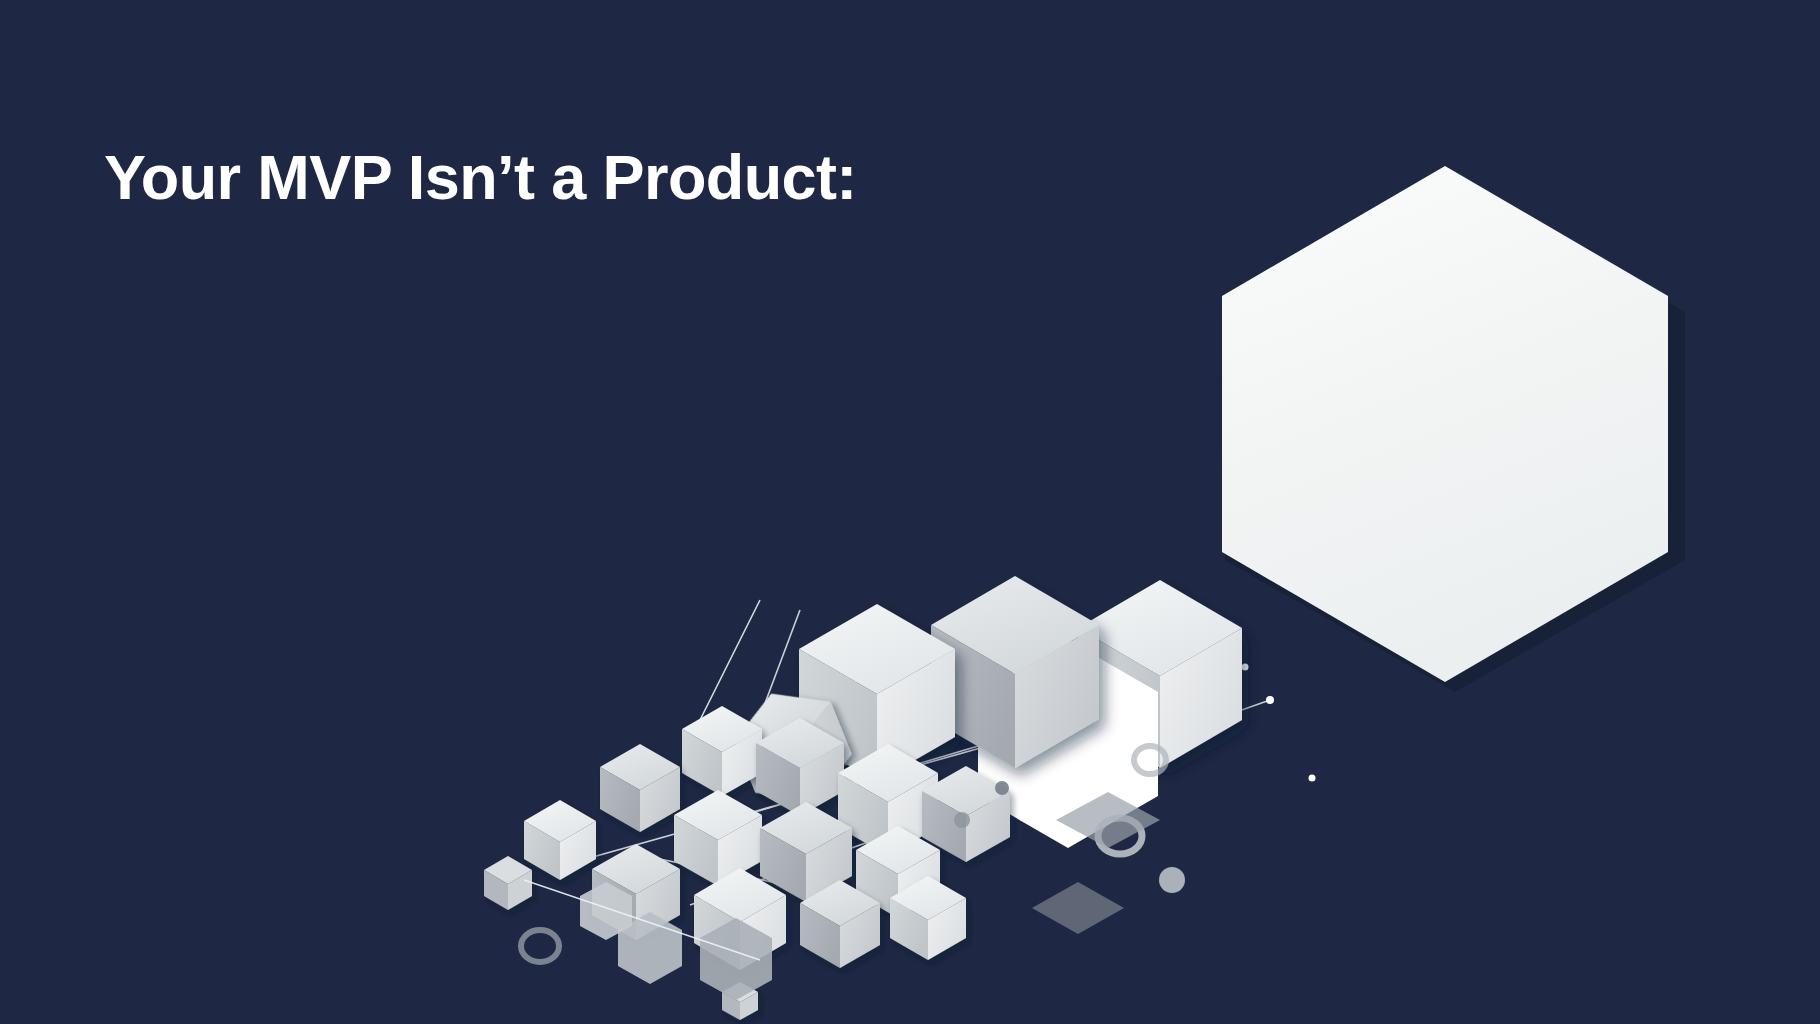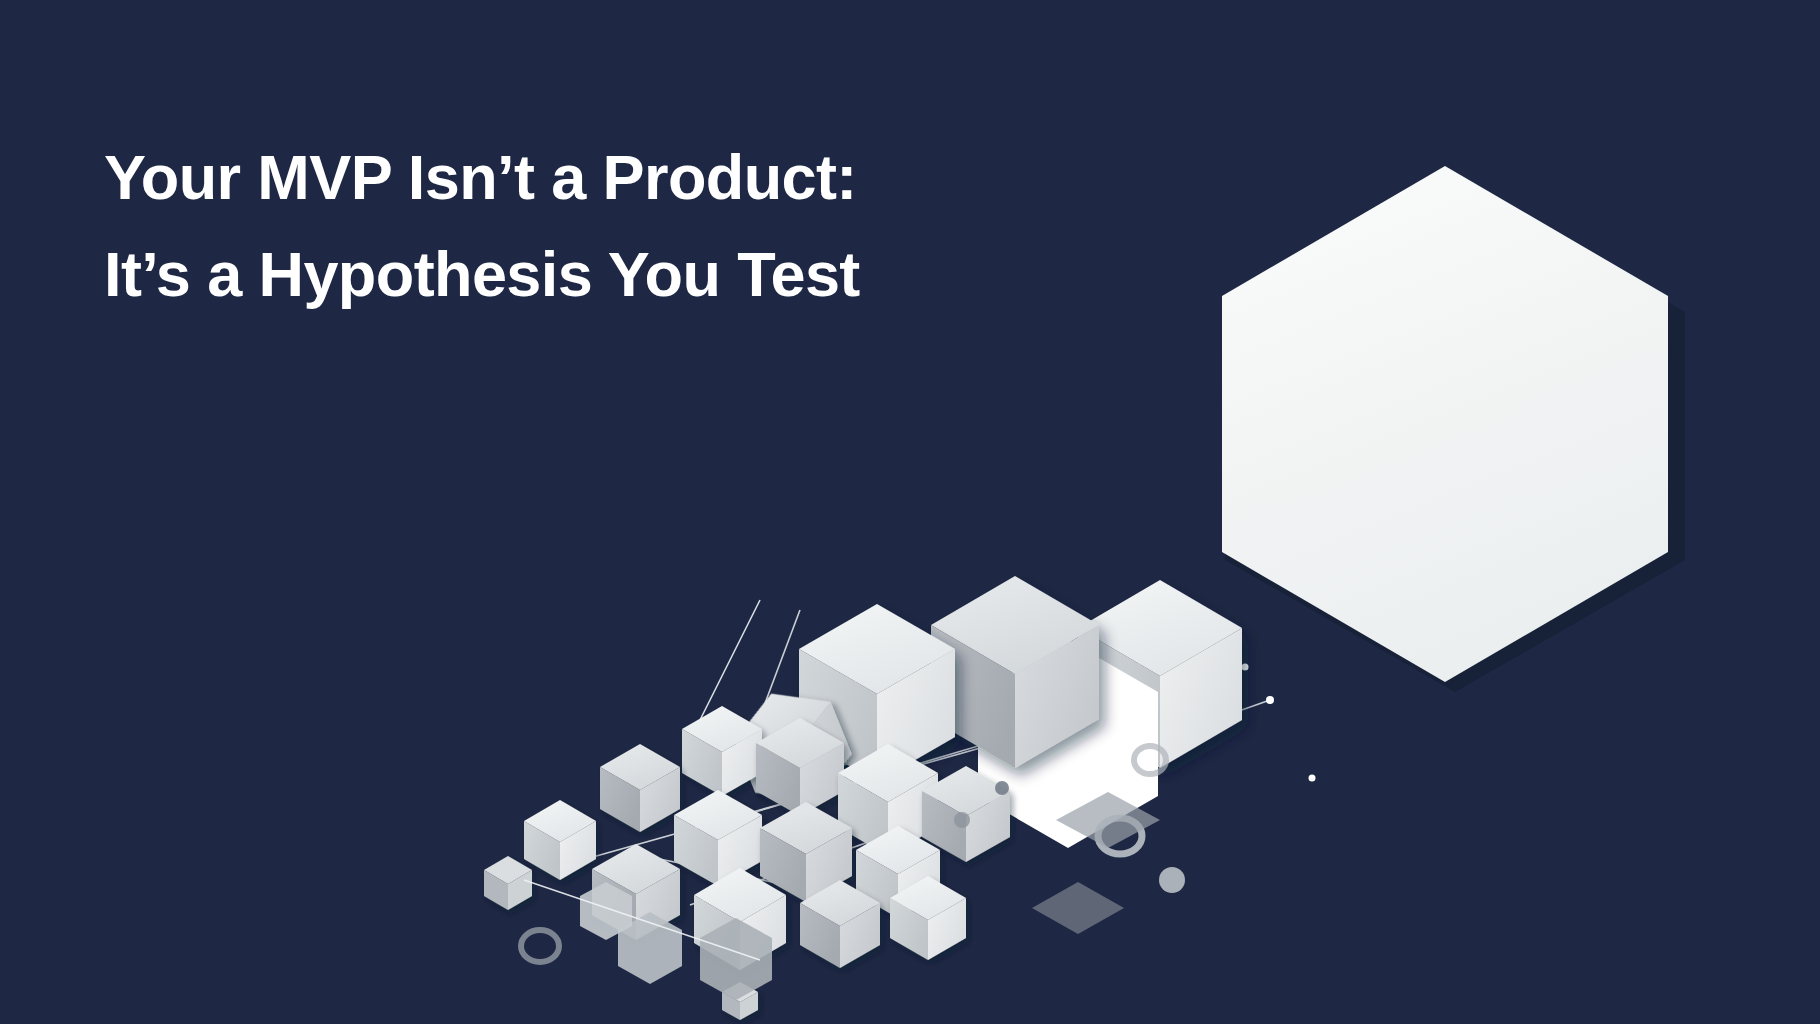--- a/index.html
+++ b/index.html
@@ -261,16 +261,15 @@
 
       <g stroke="#f0f3f5" stroke-width="1.5" fill="none" opacity="0.9">
         <line x1="524" y1="880" x2="760" y2="960"></line>
         <line x1="700" y1="720" x2="760" y2="600"></line>
       </g>
     </svg>
   </div>
 
   <h1 id="headline">
     <span class="line" style="color: rgb(255, 255, 255);">Your MVP Isn’t a Product:</span>
-    <span class="line" style="color: rgb(255, 255, 255);">It’s a Hypothesis You Test</span>
   </h1>
 
 </div>
 
 </body></html>

